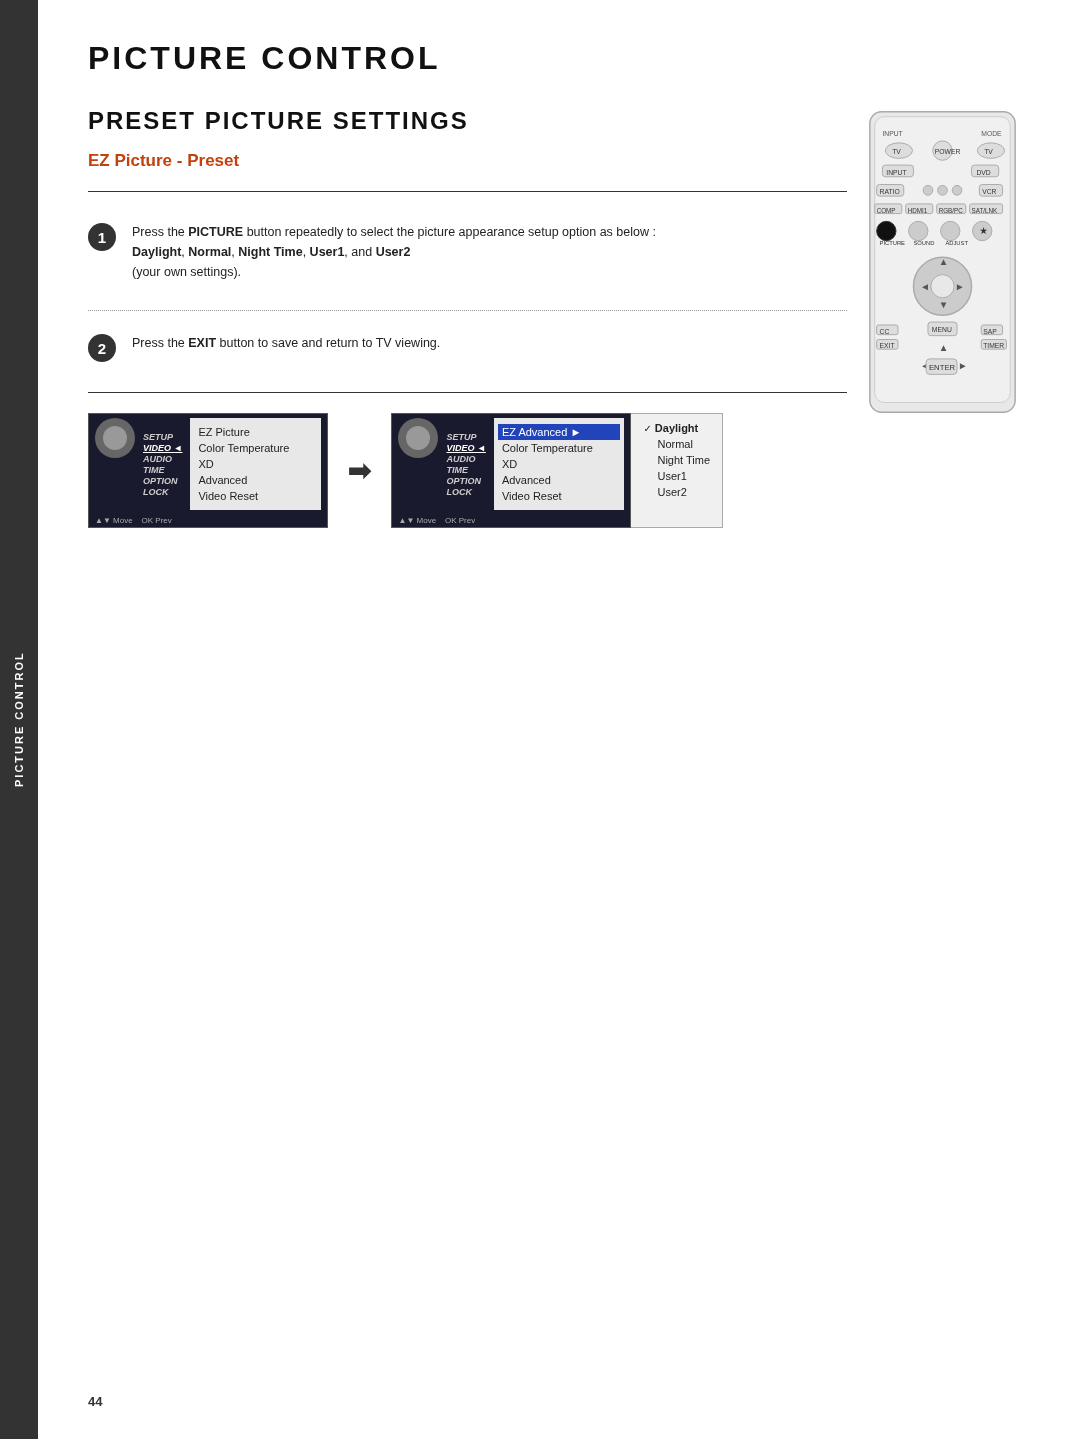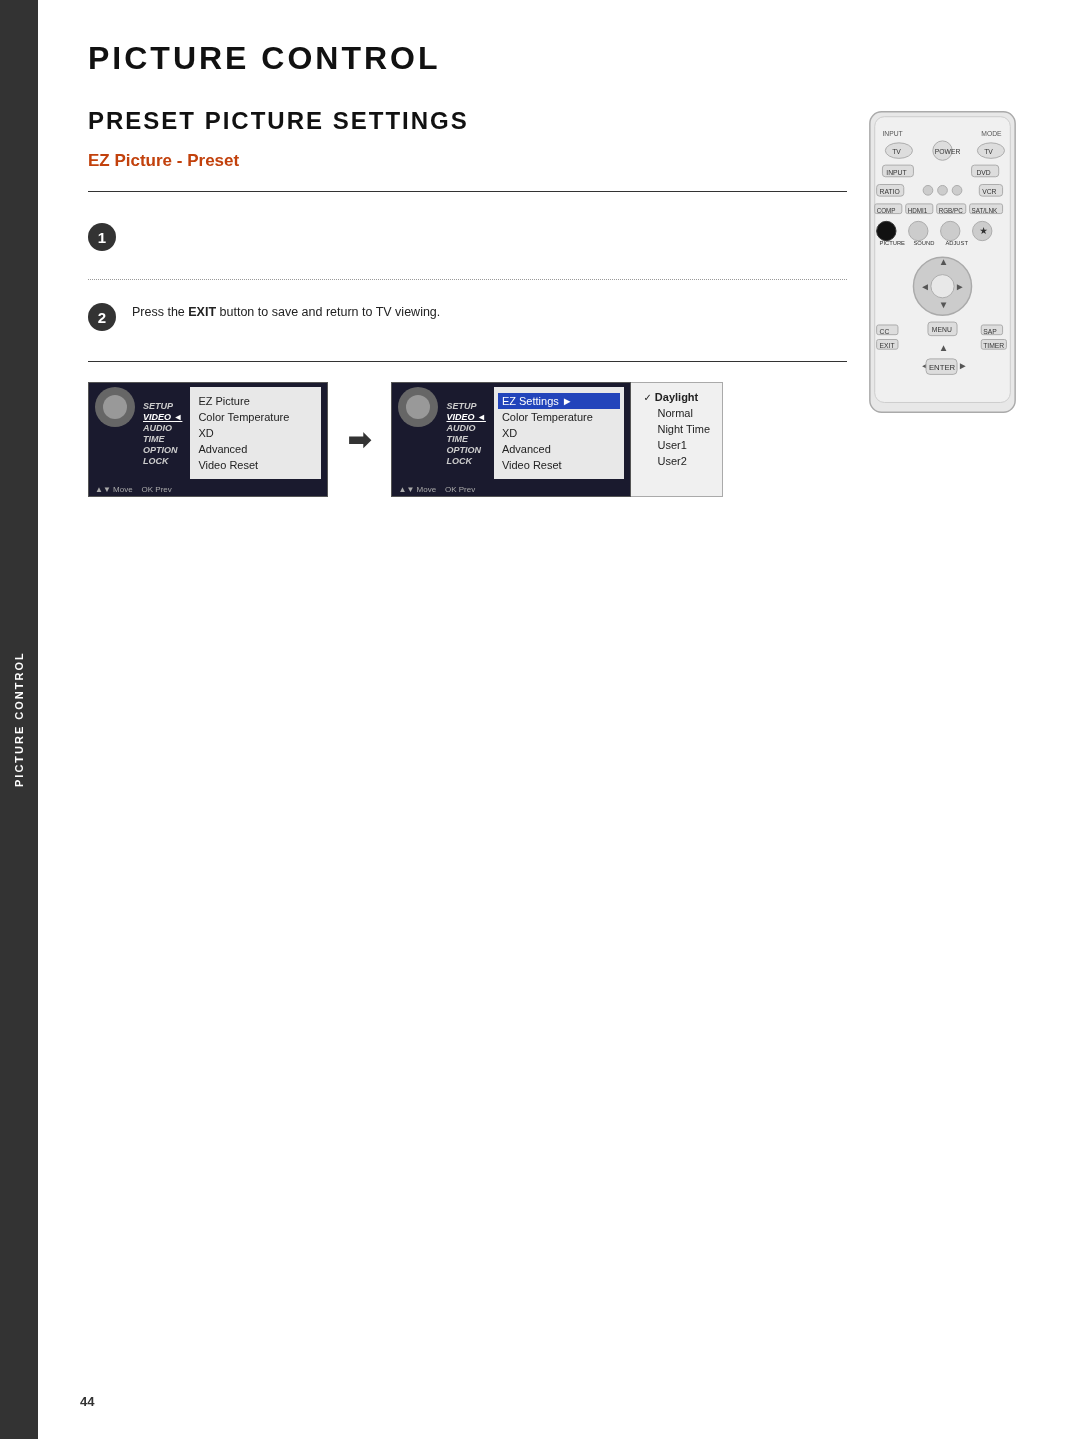--- a/index.html
+++ b/index.html
@@ -157,21 +157,21 @@
     .arrow-between {
       font-size: 28px;
       color: #333;
       font-weight: bold;
     }
 
     
     .page-number {
       position: absolute;
       bottom: 30px;
-      left: 42px;
+      left: 50px;
       font-size: 13px;
       font-weight: bold;
       color: #333;
     }
 
     
     .content-with-remote {
       display: flex;
       gap: 18px;
     }
@@ -206,20 +206,25 @@
 
 
 
 
         <hr class="hr-solid">
 
         <div class="steps-section">
 
           <div class="step-row">
             <div class="step-circle">1</div>
+            <div class="step-text">
+              Press the <b>PICTURE</b> button repeatedly to select the picture appearance setup option as below :<br>
+              <b>Daylight</b>, <b>Normal</b>, <b>Night Time</b>, <b>User1</b>, and <b>User2</b><br>
+              (your own settings).
+            </div>
           </div>
 
           <hr class="hr-dotted">
 
           <div class="step-row">
             <div class="step-circle">2</div>
             <div class="step-text">
               Press the <b>EXIT</b> button to save and return to TV viewing.
             </div>
           </div>
@@ -266,21 +271,21 @@
                 </div>
                 <div style="display:flex; flex-direction:column; justify-content:center; gap:1px;">
                   <span style="color:#ccc; font-size:9px; font-style:italic; font-weight:bold;">SETUP</span>
                   <span style="color:#fff; font-size:9px; font-style:italic; font-weight:bold; text-decoration:underline;">VIDEO ◄</span>
                   <span style="color:#ccc; font-size:9px; font-style:italic; font-weight:bold;">AUDIO</span>
                   <span style="color:#ccc; font-size:9px; font-style:italic; font-weight:bold;">TIME</span>
                   <span style="color:#ccc; font-size:9px; font-style:italic; font-weight:bold;">OPTION</span>
                   <span style="color:#ccc; font-size:9px; font-style:italic; font-weight:bold;">LOCK</span>
                 </div>
                 <div style="flex:1; background:#e8e8e8; padding:6px 8px;">
-                  <div style="font-size:11px; color:#fff; background:#2244bb; padding:2px 4px; margin: 0 -4px;">EZ Settings ►</div>
+                  <div style="font-size:11px; color:#fff; background:#2244bb; padding:2px 4px; margin: 0 -4px;">EZ Advanced ►</div>
                   <div style="font-size:11px; color:#222; padding:2px 0;">Color Temperature</div>
                   <div style="font-size:11px; color:#222; padding:2px 0;">XD</div>
                   <div style="font-size:11px; color:#222; padding:2px 0;">Advanced</div>
                   <div style="font-size:11px; color:#222; padding:2px 0;">Video Reset</div>
                 </div>
               </div>
               <div style="background:#1a1a2e; padding:2px 6px; font-size:8px; color:#aaa;">▲▼ Move &nbsp;&nbsp; OK Prev</div>
             </div>
 
             <div style="background:#f0f0f0; border:1px solid #aaa; border-left:none; padding:8px 12px; min-width:80px; margin-top: 0; align-self: stretch; display:flex; flex-direction:column; justify-content: flex-start; padding-top: 6px;">

